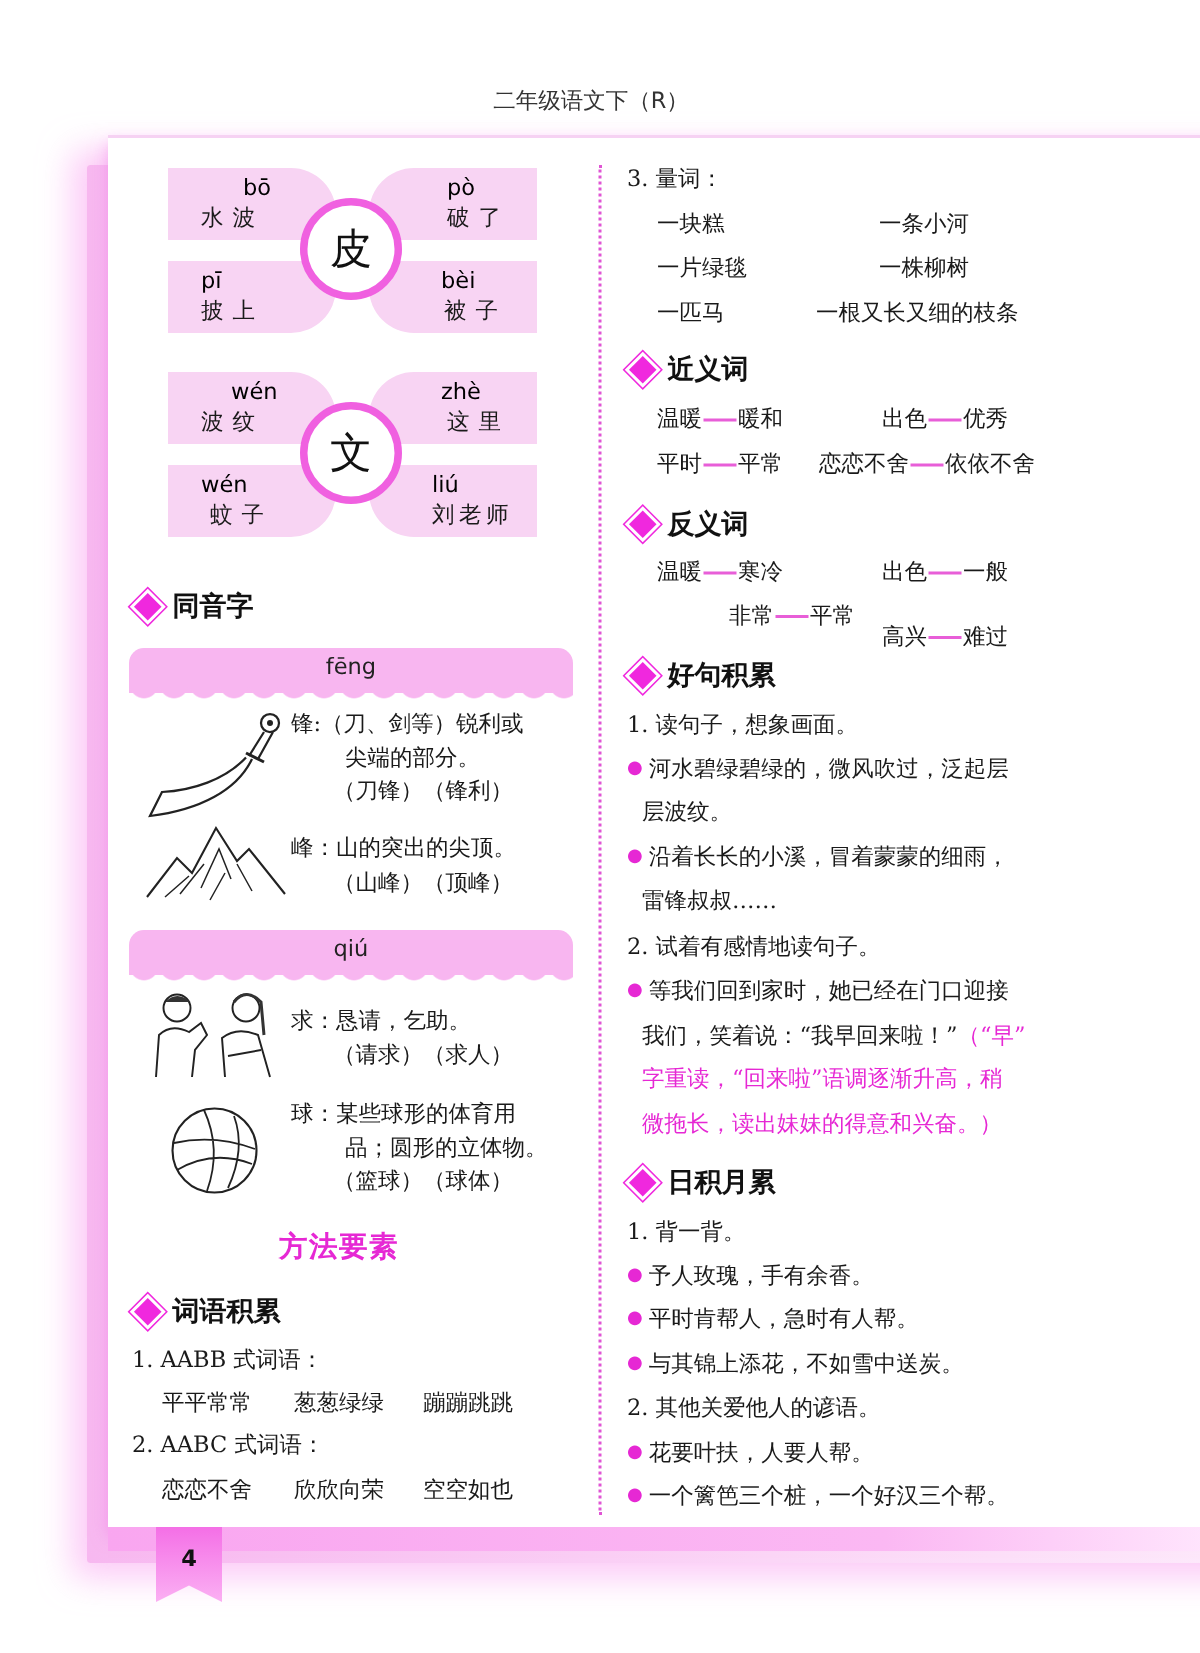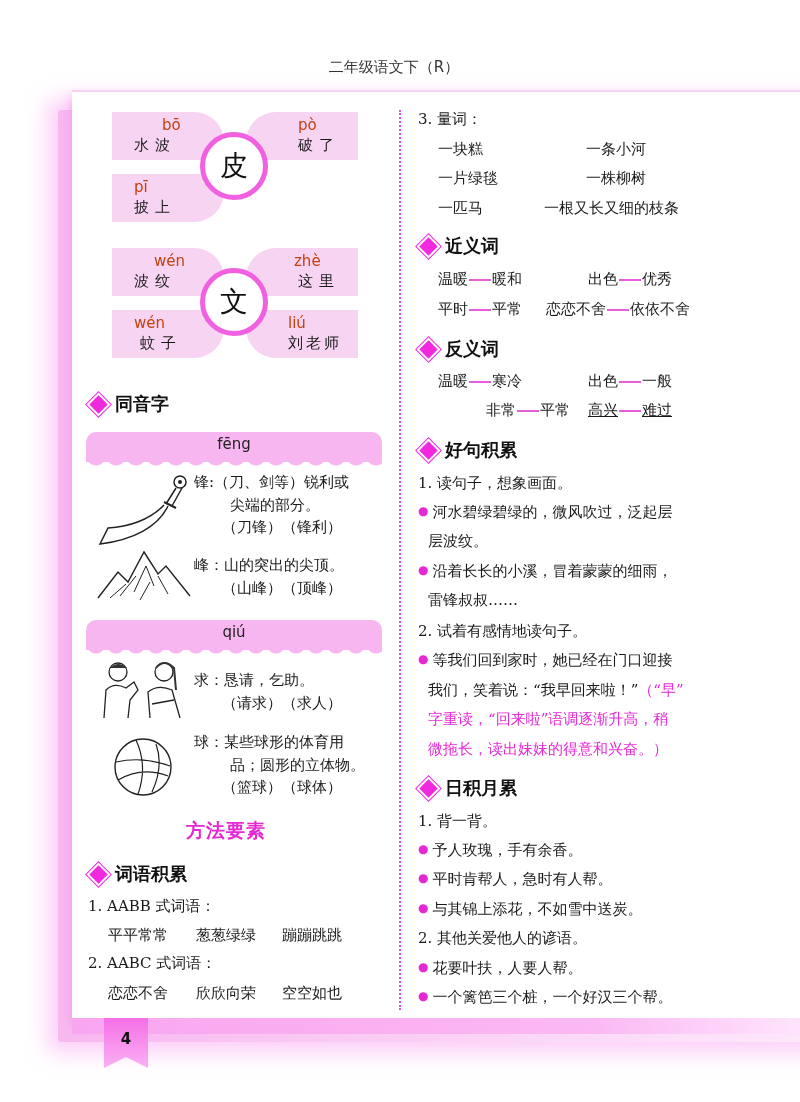--- a/index.html
+++ b/index.html
@@ -50,21 +50,21 @@
   
   .char-web { position: absolute; left: 112px; width: 246px; height: 110px; }
   .char-web .petal {
     position: absolute; width: 112px; height: 48px; background: #f8d4f3;
     font-size: 15px; line-height: 1;
   }
   .petal.tl { left: 0; top: 0; border-radius: 0 30px 0 0; }
   .petal.tr { right: 0; top: 0; border-radius: 30px 0 0 0; }
   .petal.bl { left: 0; bottom: 0; border-radius: 0 0 30px 0; }
   .petal.br { right: 0; bottom: 0; border-radius: 0 0 0 30px; }
-  .petal .py { position: absolute; top: 6px; font-family: "DejaVu Sans", "Liberation Sans", sans-serif; font-size: 15px; color: #c2410c; }
+  .petal .py { position: absolute; top: 6px; font-family: "DejaVu Sans", "Liberation Sans", sans-serif; font-size: 15px; color: #000000; }
   .petal .wd { position: absolute; top: 26px; letter-spacing: 6px; font-size: 15px; }
   .char-web .hub {
     position: absolute; left: 88px; top: 20px; width: 68px; height: 68px; border-radius: 50%;
     border: 5px solid #f060e0; background: #fff; text-align: center;
     font-size: 28px; line-height: 58px; color: #111;
   }
 
   
   .sec-head {
     position: absolute; display: flex; align-items: center;
@@ -119,20 +119,24 @@
     <span class="py" style="left:50px;">bō</span>
     <span class="wd" style="left:22px;">水波</span>
   </div>
   <div class="petal tr">
     <span class="py" style="left:52px;">pò</span>
     <span class="wd" style="left:52px;">破了</span>
   </div>
   <div class="petal bl">
     <span class="py" style="left:22px;">pī</span>
     <span class="wd" style="left:22px;">披上</span>
+  </div>
+  <div class="petal br">
+    <span class="py" style="left:48px;">bèi</span>
+    <span class="wd" style="left:50px;">被子</span>
   </div>
   <div class="hub">皮</div>
 </div>
 
 <div class="char-web" style="top:248px;">
   <div class="petal tl">
     <span class="py" style="left:42px;">wén</span>
     <span class="wd" style="left:22px;">波纹</span>
   </div>
   <div class="petal tr">
@@ -228,21 +232,21 @@
 <div class="txt" style="left:438px; top:300px;"><span>平时</span><span class="dash"></span><span>平常</span></div>
 <div class="txt" style="left:546px; top:300px;"><span>恋恋不舍</span><span class="dash"></span><span>依依不舍</span></div>
 
 <div class="sec-head" style="left:418px; top:337px;font-family:Liberation Mono, monospace;">
   <span class="diamond"></span>
   <span>反义词</span>
 </div>
 <div class="txt" style="left:438px; top:372px;"><span>温暖</span><span class="dash"></span><span>寒冷</span></div>
 <div class="txt" style="left:588px; top:372px;"><span>出色</span><span class="dash"></span><span>一般</span></div>
 <div class="txt" style="left:438px; top:401px;margin-left:48px;"><span>非常</span><span class="dash"></span><span>平常</span></div>
-<div class="txt" style="left:588px; top:401px;text-decoration:underline;"><span>高兴</span><span class="dash"></span><span>难过</span></div>
+<div class="txt" style="left:588px; top:415px;"><span>高兴</span><span class="dash"></span><span>难过</span></div>
 
 <div class="sec-head" style="left:418px; top:438px;">
   <span class="diamond"></span>
   <span>好句积累</span>
 </div>
 <div class="txt" style="left:418px; top:474px;">1. 读句子，想象画面。</div>
 <div class="txt" style="left:418px; top:503px;"><span class="bullet">●</span><span>河水碧绿碧绿的，微风吹过，泛起层</span></div>
 <div class="txt" style="left:428px; top:532px;">层波纹。</div>
 <div class="txt" style="left:418px; top:562px;"><span class="bullet">●</span><span>沿着长长的小溪，冒着蒙蒙的细雨，</span></div>
 <div class="txt" style="left:428px; top:591px;">雷锋叔叔……</div>

